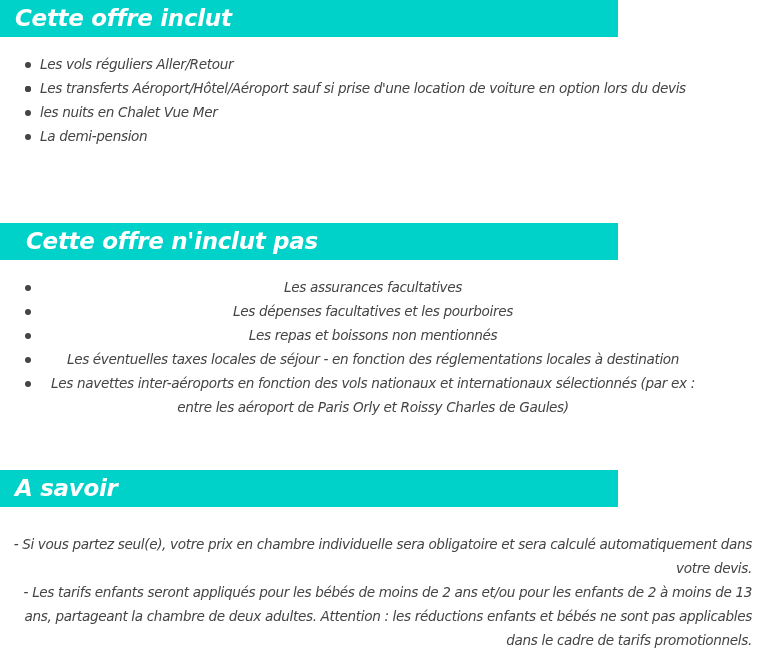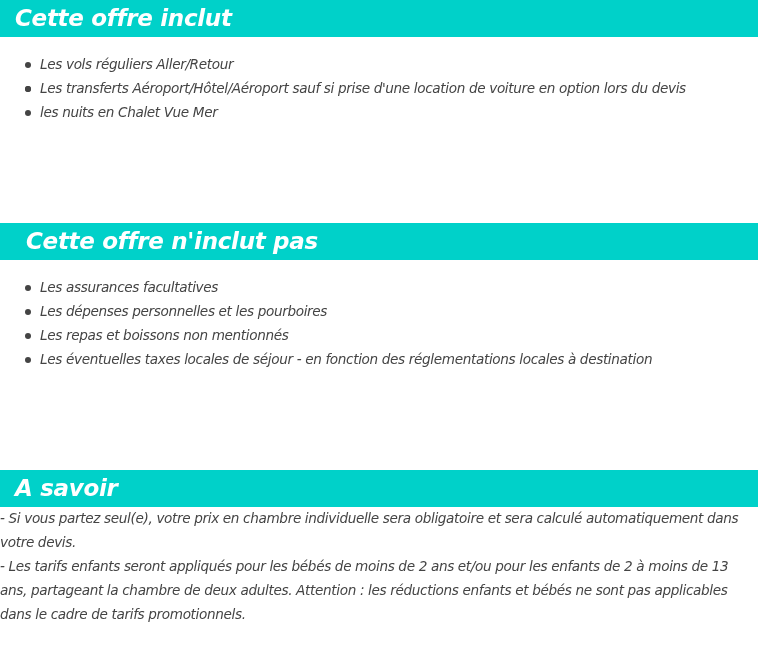--- a/index.html
+++ b/index.html
@@ -11,21 +11,21 @@
       width: 758px;
       height: 659px;
       overflow: hidden;
       font-family: "DejaVu Sans", "Liberation Sans", sans-serif;
       color: #444444;
       position: relative;
     }
     .section-header {
       position: absolute;
       left: 0;
-      width: 758px;
+      width: 618px;
       height: 37px;
       background: #00d1c9;
       color: #ffffff;
       font-style: italic;
       font-weight: bold;
       font-size: 23px;
       line-height: 37px;
       padding-left: 15px;
       box-sizing: border-box;
       letter-spacing: -0.3px;
@@ -71,27 +71,29 @@
   </style>
 </head>
 <body>
 
 <div class="section-header" style="top:0;">Cette offre inclut</div>
 <ul class="list" style="top:52px;">
   <li><span class="bullet"></span><span>Les vols réguliers Aller/Retour</span></li>
   <li><span class="bullet"></span></li>
   <li><span class="bullet"></span><span>Les transferts Aéroport/Hôtel/Aéroport sauf si prise d'une location de voiture en option lors du devis</span></li>
   <li><span class="bullet"></span><span>les nuits en Chalet Vue Mer</span></li>
+  <li><span class="bullet"></span><span>La demi-pension</span></li>
 </ul>
 
 <div class="section-header" style="top:223px;padding-left:26px;">Cette offre n'inclut pas</div>
-<ul class="list" style="top:275px;">
+<ul class="list" style="top:275px;text-align:center;">
   <li><span class="bullet"></span><span>Les assurances facultatives</span></li>
-  <li><span class="bullet"></span><span>Les dépenses personnelles et les pourboires</span></li>
+  <li><span class="bullet"></span><span>Les dépenses facultatives et les pourboires</span></li>
   <li><span class="bullet"></span><span>Les repas et boissons non mentionnés</span></li>
   <li><span class="bullet"></span><span>Les éventuelles taxes locales de séjour - en fonction des réglementations locales à destination</span></li>
+  <li><span class="bullet"></span><span>Les navettes inter-aéroports en fonction des vols nationaux et internationaux sélectionnés (par ex : entre les aéroport de Paris Orly et Roissy Charles de Gaules)</span></li>
 </ul>
 
 <div class="section-header" style="top:470px;">A savoir</div>
-<div class="note" style="top:506px;">
+<div class="note" style="top:532px;text-align:right;">
   <p>- Si vous partez seul(e), votre prix en chambre individuelle sera obligatoire et sera calculé automatiquement dans votre devis.</p>
   <p>- Les tarifs enfants seront appliqués pour les bébés de moins de 2 ans et/ou pour les enfants de 2 à moins de 13 ans, partageant la chambre de deux adultes. Attention : les réductions enfants et bébés ne sont pas applicables dans le cadre de tarifs promotionnels.</p>
 </div>
 
 </body></html>

